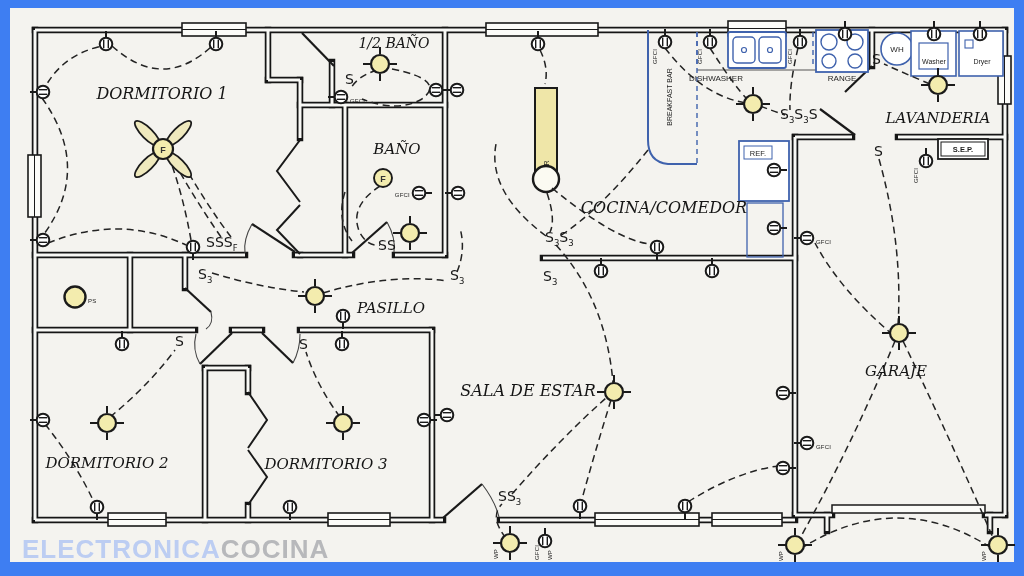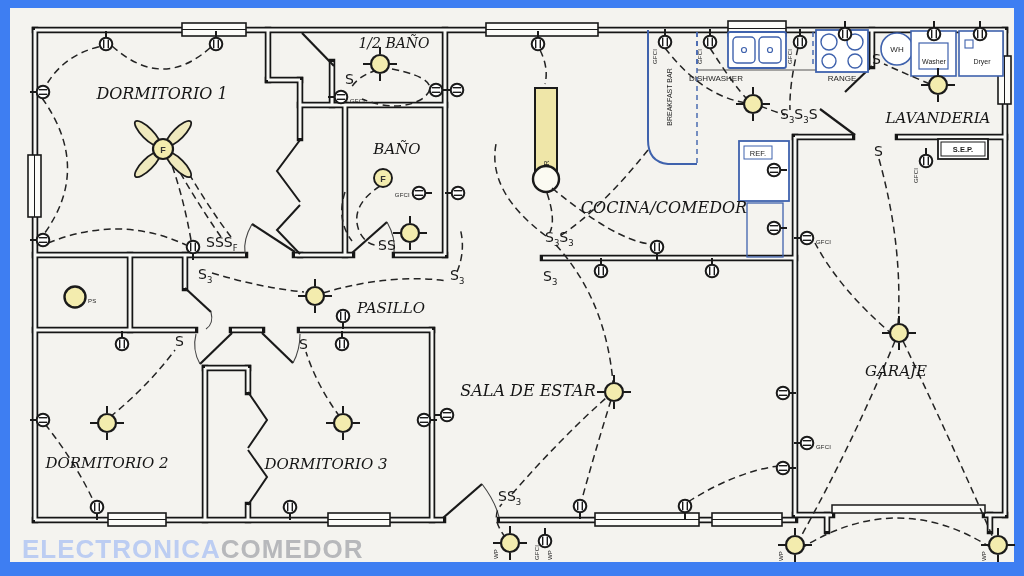--- a/index.html
+++ b/index.html
@@ -585,14 +585,14 @@
         <text x="397" y="154" font-size="15" text-anchor="middle" class="roomlabel">BAÑO</text>
         <text x="391" y="313" font-size="15" text-anchor="middle" class="roomlabel">PASILLO</text>
         <text x="664" y="213" font-size="16" text-anchor="middle" class="roomlabel">COCINA/COMEDOR</text>
         <text x="528" y="396" font-size="16" text-anchor="middle" class="roomlabel">SALA DE ESTAR</text>
         <text x="938" y="123" font-size="15" text-anchor="middle" class="roomlabel">LAVANDERIA</text>
         <text x="896" y="376" font-size="15" text-anchor="middle" class="roomlabel">GARAJE</text>
         <text x="107" y="468" font-size="15" text-anchor="middle" class="roomlabel">DORMITORIO 2</text>
         <text x="326" y="469" font-size="15" text-anchor="middle" class="roomlabel">DORMITORIO 3</text>
       </g>
     </svg>
-  <div class="watermark"><span class="wm1">ELECTRONICA</span><span class="wm2">COMEDOR</span></div>
+  <div class="watermark"><span class="wm1">ELECTRONICA</span><span class="wm2">COCINA</span></div>
 </div>
 
 </body></html>

